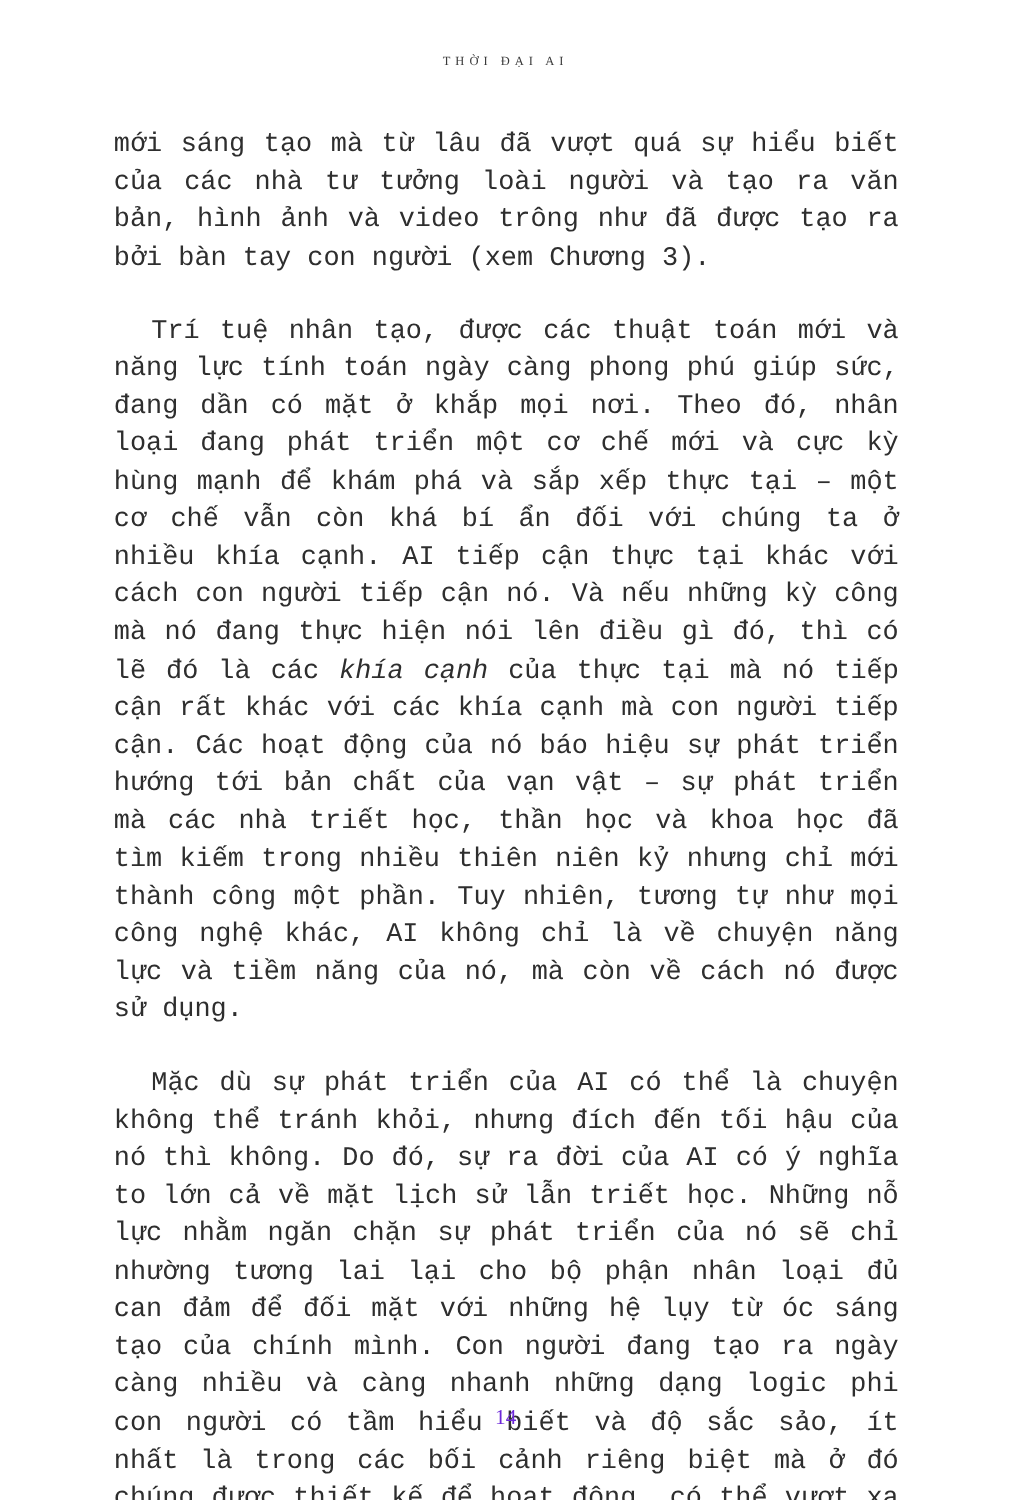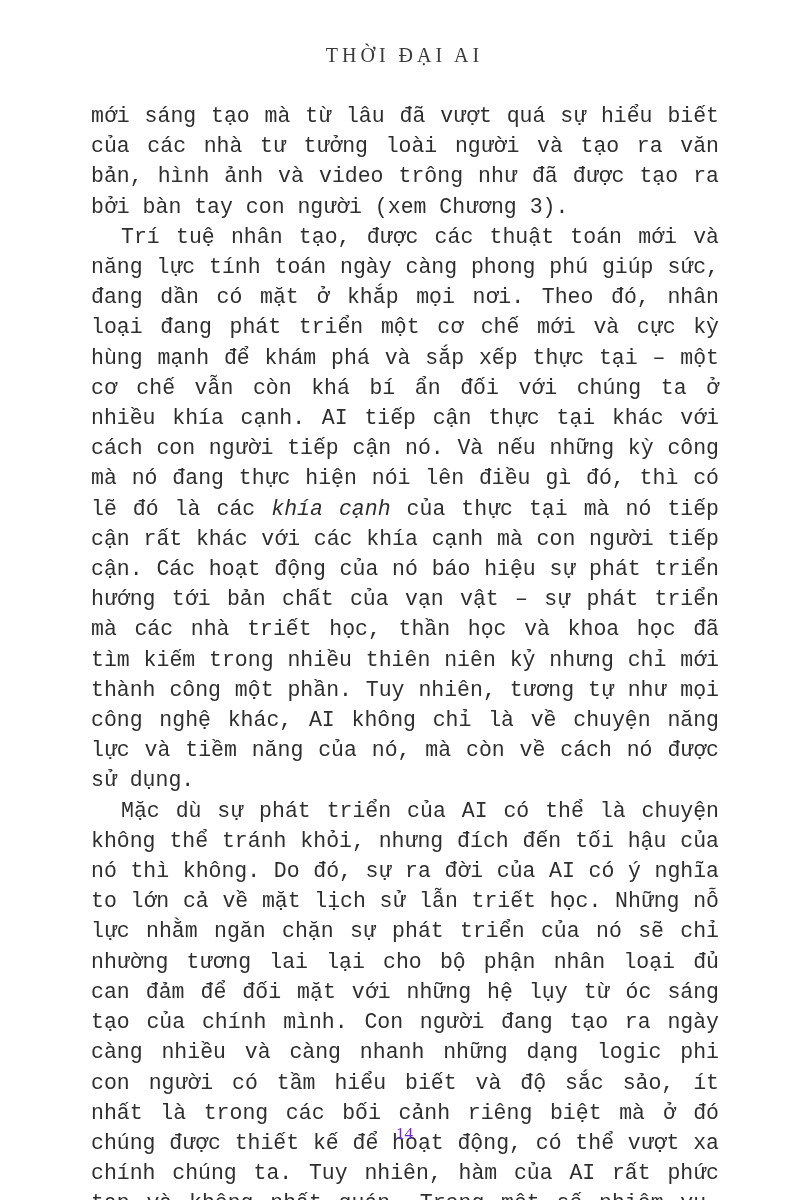--- a/index.html
+++ b/index.html
@@ -18,21 +18,21 @@
     color: #2e2e2e;
     overflow: hidden;
     margin: 0 auto;
   }
   .running-header {
     position: absolute;
     top: 44px;
     left: 0;
     width: 100%;
     text-align: center;
-    font-size: 20px;
+    font-size: 10px;
     letter-spacing: 4px;
     color: #3a3a3a;
     text-transform: uppercase;
   }
   .body-text {
     position: absolute;
     top: 101px;
     left: 91px;
     width: 628px;
     font-size: 21.5px;
@@ -41,20 +41,21 @@
     text-justify: inter-word;
     color: #2e2e2e;
     font-family: Liberation Mono, monospace;
   }
   .body-text p {
     margin: 0;
     padding: 0;
   }
   .body-text p.indent {
     text-indent: 30px;
+    margin-top: 28px;
   }
   .body-text i {
     font-style: italic;
   }
   .page-number {
     position: absolute;
     top: 1124px;
     left: 0;
     width: 100%;
     text-align: center;

